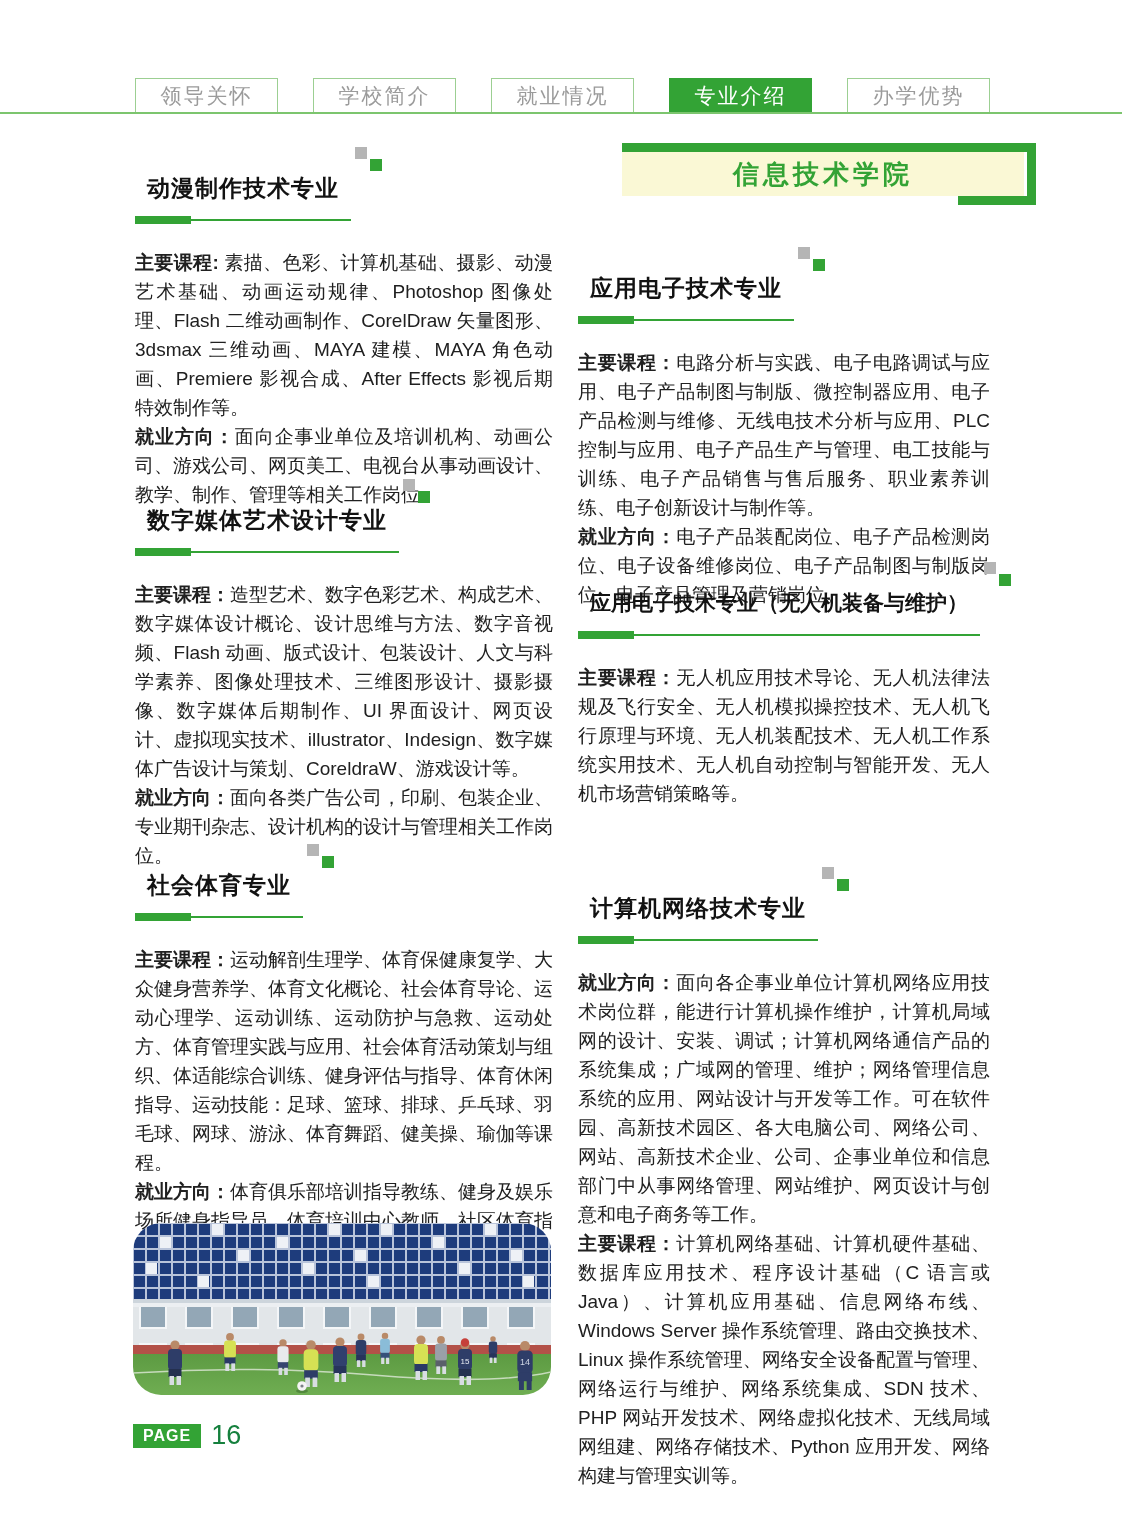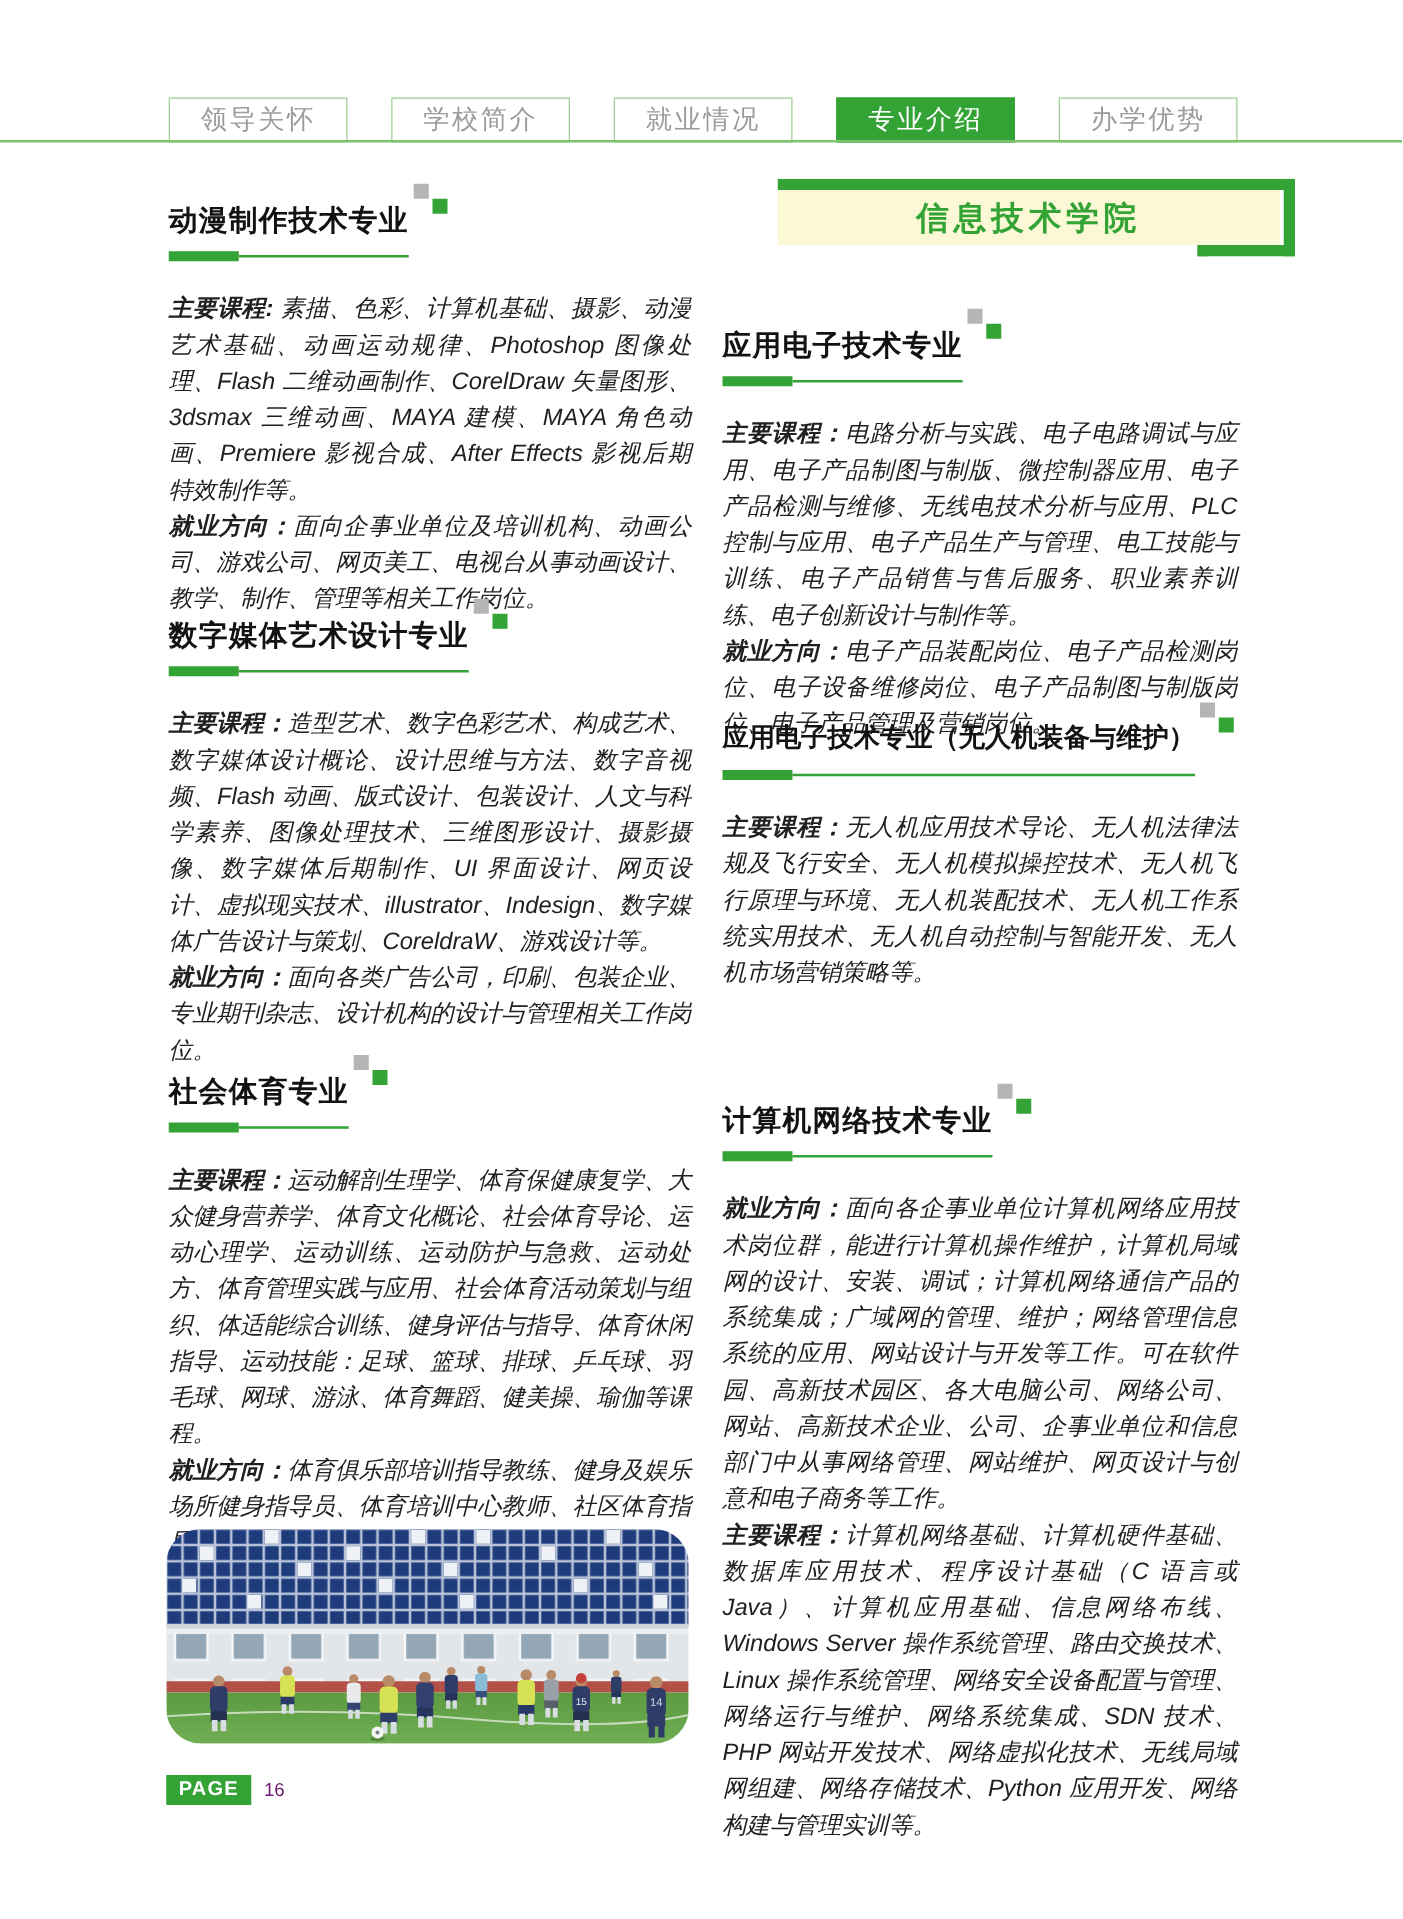--- a/index.html
+++ b/index.html
@@ -22,45 +22,45 @@
     flex:1;height:34px;line-height:34px;text-align:center;font-size:21px;font-weight:500;
     color:var(--tab-text-gray);background:#fff;border:1px solid var(--tab-border-green);
     margin-left:-1px;letter-spacing:2px;cursor:pointer;
   }
   .tab:first-child{margin-left:0;}
   .tab.active{background:var(--accent-green);border-color:var(--accent-green);color:#fff;}
   .page-rule{position:absolute;left:0;top:112px;width:1122px;height:2px;background:var(--rule-green);}
   
   .sec{position:absolute;}
   .sec-head{display:inline-block;position:relative;margin-bottom:24px;}
-  .sec-title{font-size:23px;line-height:32px;font-weight:700;color:#121212;margin:0;letter-spacing:1px;white-space:nowrap;}
+  .sec-title{font-size:23px;line-height:32px;font-weight:700;color:#121212;margin:12px;letter-spacing:1px;white-space:nowrap;}
   .deco{position:absolute;right:-32px;top:-13px;width:28px;height:26px;}
   .sq{position:absolute;display:block;}
   .sq-gray{left:0;top:0;width:12px;height:12px;background:var(--deco-gray);}
   .sq-green{left:15px;top:12px;width:12px;height:12px;background:var(--accent-green);}
   .rule{position:relative;height:8px;margin-top:9px;}
   .rule::before{content:"";position:absolute;left:0;top:0;width:56px;height:8px;background:var(--accent-green);}
   .rule::after{content:"";position:absolute;left:56px;right:0;top:3px;height:2px;background:var(--accent-green);}
   
-  .body{font-size:19px;line-height:29px;text-align:justify;margin:0;color:var(--body-text);font-style:italic;}
+  .body{font-size:19px;line-height:29px;text-align:justify;margin:0;color:var(--body-text);}
   .lbl{font-weight:700;}
   
   .banner{position:absolute;width:414px;height:70px;}
   .banner-frame{position:absolute;left:0;top:0;}
   .gf{fill:var(--accent-green);}
   .banner-box{position:absolute;left:0;top:9px;width:402px;height:44px;background:var(--banner-bg);
     display:flex;align-items:center;justify-content:center;}
   .banner-title{font-size:26px;font-weight:700;color:var(--accent-green);letter-spacing:4px;}
   
   .photo{position:absolute;left:133px;top:1223px;width:418px;height:172px;overflow:hidden;border-radius:28px;}
   
   .footer{position:absolute;left:133px;top:1420px;display:flex;align-items:center;}
   .page-badge{background:var(--accent-green);color:#fff;font-size:16px;font-weight:600;
     padding:3px 10px;letter-spacing:1px;}
-  .page-num{font-size:15px;color:#701a75;margin-left:10px;font-weight:500;}
+  .page-num{font-size:27px;color:#15803d;margin-left:10px;font-weight:500;}
 </style>
 </head>
 <body>
 
 <div class="page">
 
   <nav class="tabs">
     <div class="tab">领导关怀</div>
     <div class="tab">学校简介</div>
     <div class="tab">就业情况</div>

